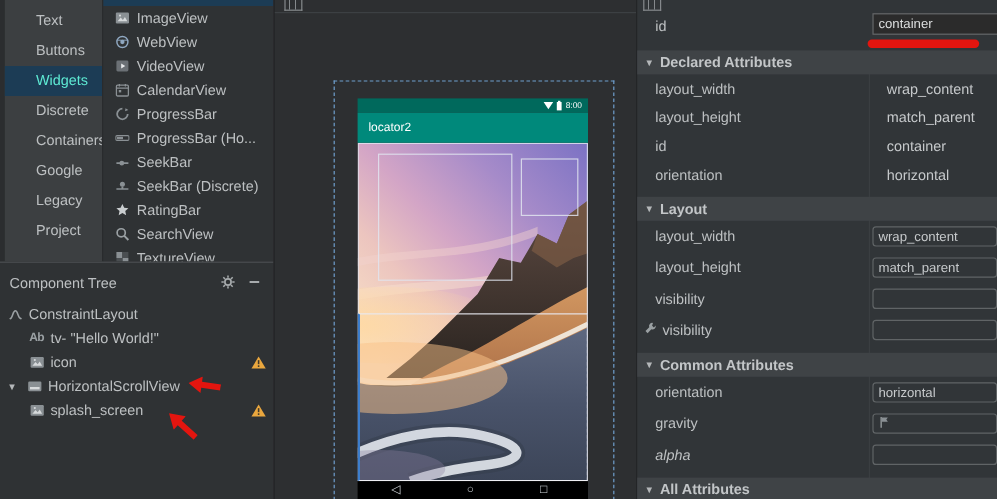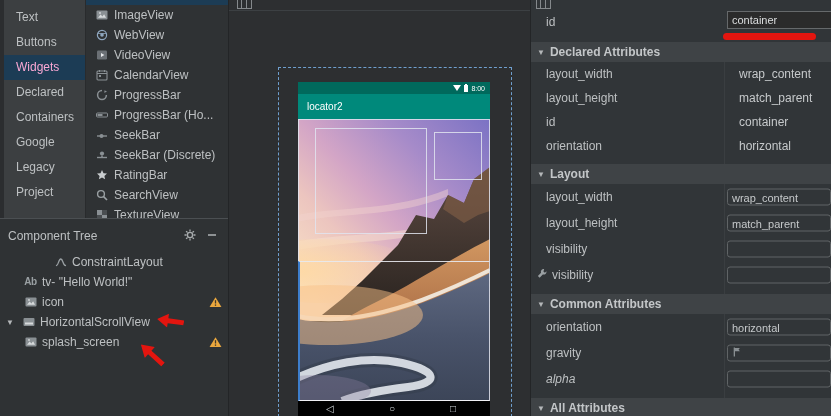--- a/index.html
+++ b/index.html
@@ -2,22 +2,22 @@
 <html><head>
 <meta charset="utf-8">
 <style>
   html,body{margin:0;padding:0}
   body{width:831px;height:416px;background:#2d2f31;font-family:"Liberation Sans","DejaVu Sans",sans-serif;
        color:#bdc0c2;font-size:12px;overflow:hidden;position:relative}
   .panel{position:absolute;box-sizing:border-box}
 
   
   #palette-cats{left:0;top:0;width:85px;height:218px;background:#3c3f41;border-left:4px solid #2b2d2f;padding-top:5px}
-  .cat{height:25px;line-height:25px;padding-left:12px;white-space:nowrap;overflow:hidden}
-  .cat.sel{background:#1c3c55;color:#f9a8d4}
+  .cat{height:25px;line-height:25px;padding-left:26px;white-space:nowrap;overflow:hidden}
+  .cat.sel{background:#1c3c55;color:#5eead4}
 
   
   #palette-list{left:85px;top:0;width:143px;height:218px;background:#2f3234;overflow:hidden;border-left:1px solid #292b2d}
   #plist-topsel{height:5px;background:#1c3c55}
   .wrow{height:20px;display:flex;align-items:center;padding-left:9px;gap:6px}
   .icon{width:13px;height:13px;display:inline-flex;align-items:flex-start;justify-content:center;flex:none}
   .wlabel,.tlabel{white-space:nowrap}
 
   
   #tree-panel{left:0;top:218px;width:228px;height:198px;background:#2f3234;border-top:1px solid #4b4f52}
@@ -78,21 +78,21 @@
   .box{position:absolute;left:196px;top:50%;transform:translateY(-50%);width:94px;height:15px;border:1px solid #606466;
      border-radius:3px;background:#313538;display:flex;align-items:center;padding:0 4px;gap:4px;color:#c6c9cb;font-size:11px}
 </style>
 </head>
 <body>
 
 <div id="palette-cats" class="panel">
     <div class="cat"><span>Text</span></div>
     <div class="cat"><span>Buttons</span></div>
     <div class="cat sel"><span>Widgets</span></div>
-    <div class="cat"><span>Declared</span></div>
+    <div class="cat"><span>Discrete</span></div>
     <div class="cat"><span>Containers</span></div>
     <div class="cat"><span>Google</span></div>
     <div class="cat"><span>Legacy</span></div>
     <div class="cat"><span>Project</span></div>
   </div>
 
 <div id="palette-list" class="panel">
   <div id="plist-topsel"></div>
   <div id="plist-rows">
       <div class="wrow">
@@ -211,21 +211,21 @@
           <path d="M6 0.5v2M6 9.5v2M0.5 6h2M9.5 6h2M2.1 2.1l1.4 1.4M8.5 8.5l1.4 1.4M9.9 2.1L8.5 3.5M3.5 8.5L2.1 9.9" stroke="#a7abad" stroke-width="1.3"></path>
         </svg>
       </span>
     <span id="tree-min" class="icon">
         <svg viewBox="0 0 12 12" width="12" height="12">
           <path d="M2 6h8" stroke="#a7abad" stroke-width="1.6"></path>
         </svg>
       </span>
   </div>
   <div id="tree-rows">
-      <div class="trow" style="padding-left: 6px; margin-left: 48px;">
+      <div class="trow" style="padding-left: 6px;">
         <span class="icon">
           <svg viewBox="0 0 12 12" width="12" height="12">
             <path d="M1.5 9.5C3.5 9.5 3.5 3 5.8 3s2 6.5 4.7 6.5" fill="none" stroke="#9aa0a3" stroke-width="1.3" stroke-linecap="round"></path>
           </svg>
         </span>
         <span class="tlabel">ConstraintLayout</span>
         <span class="spacer"></span>
       </div>
       <div class="trow" style="padding-left: 24px;">
         <span class="icon">

